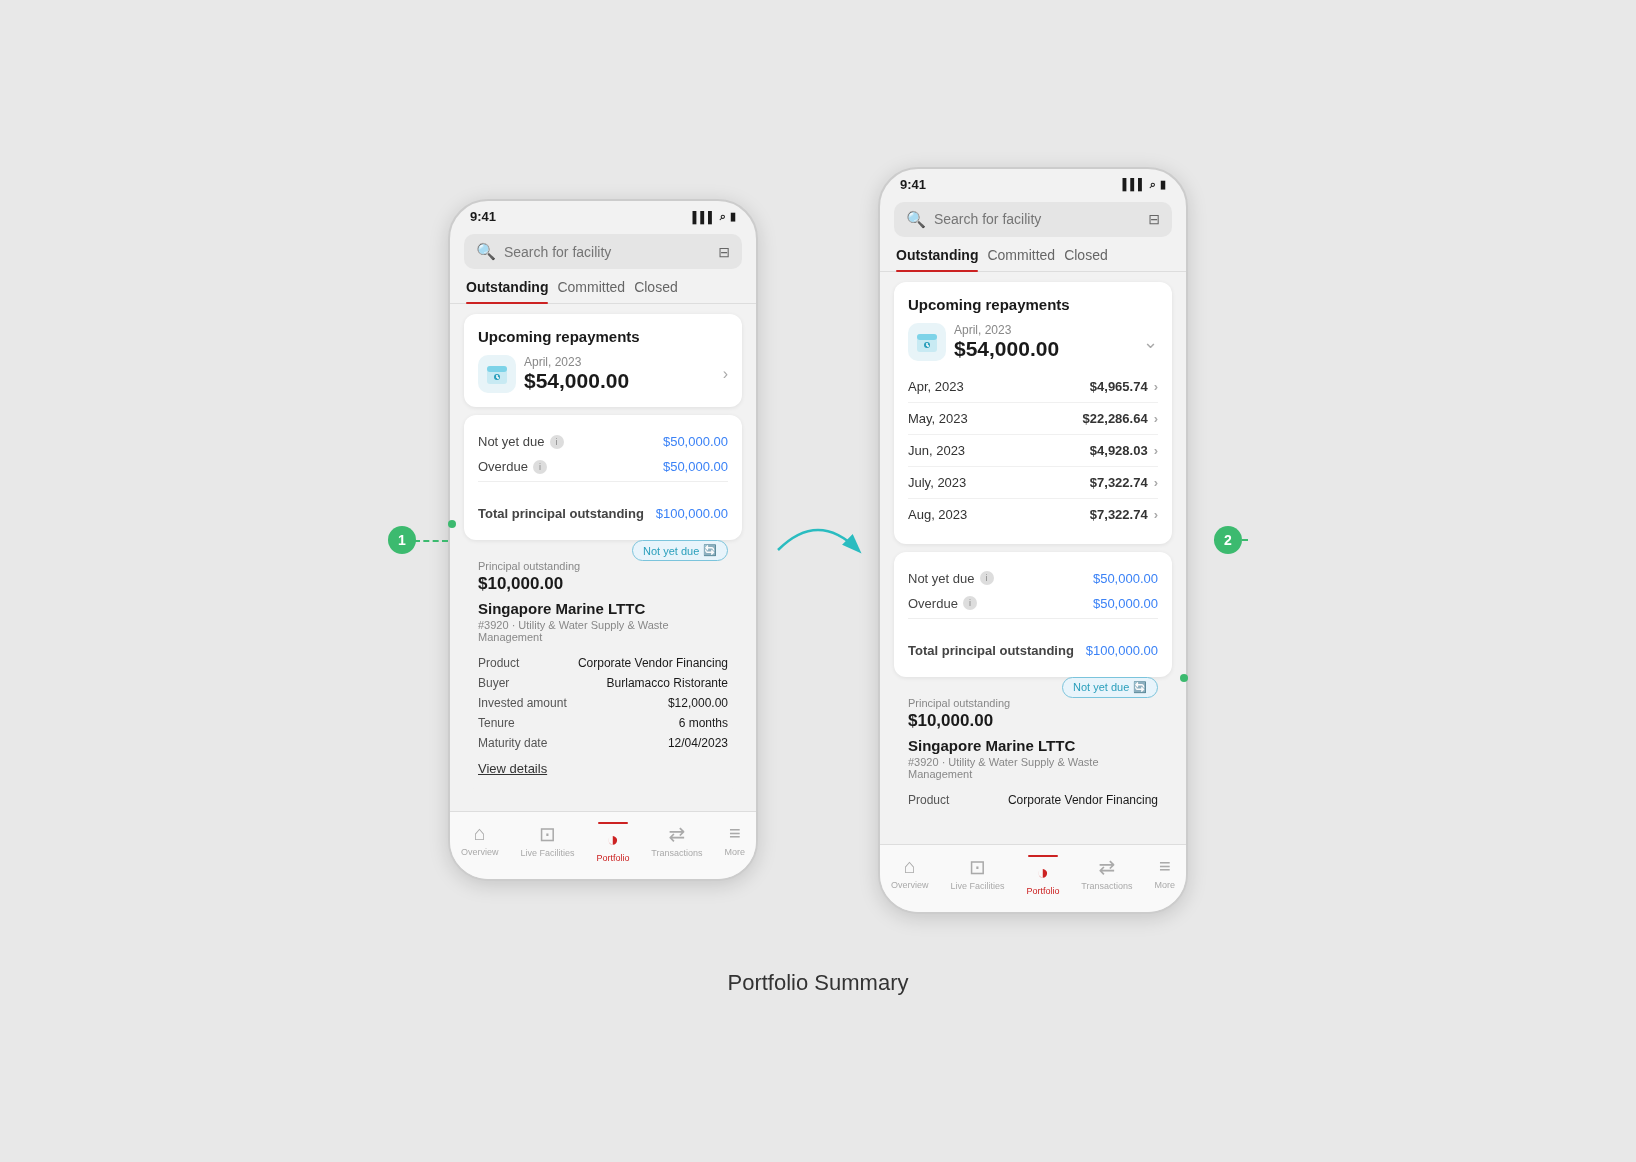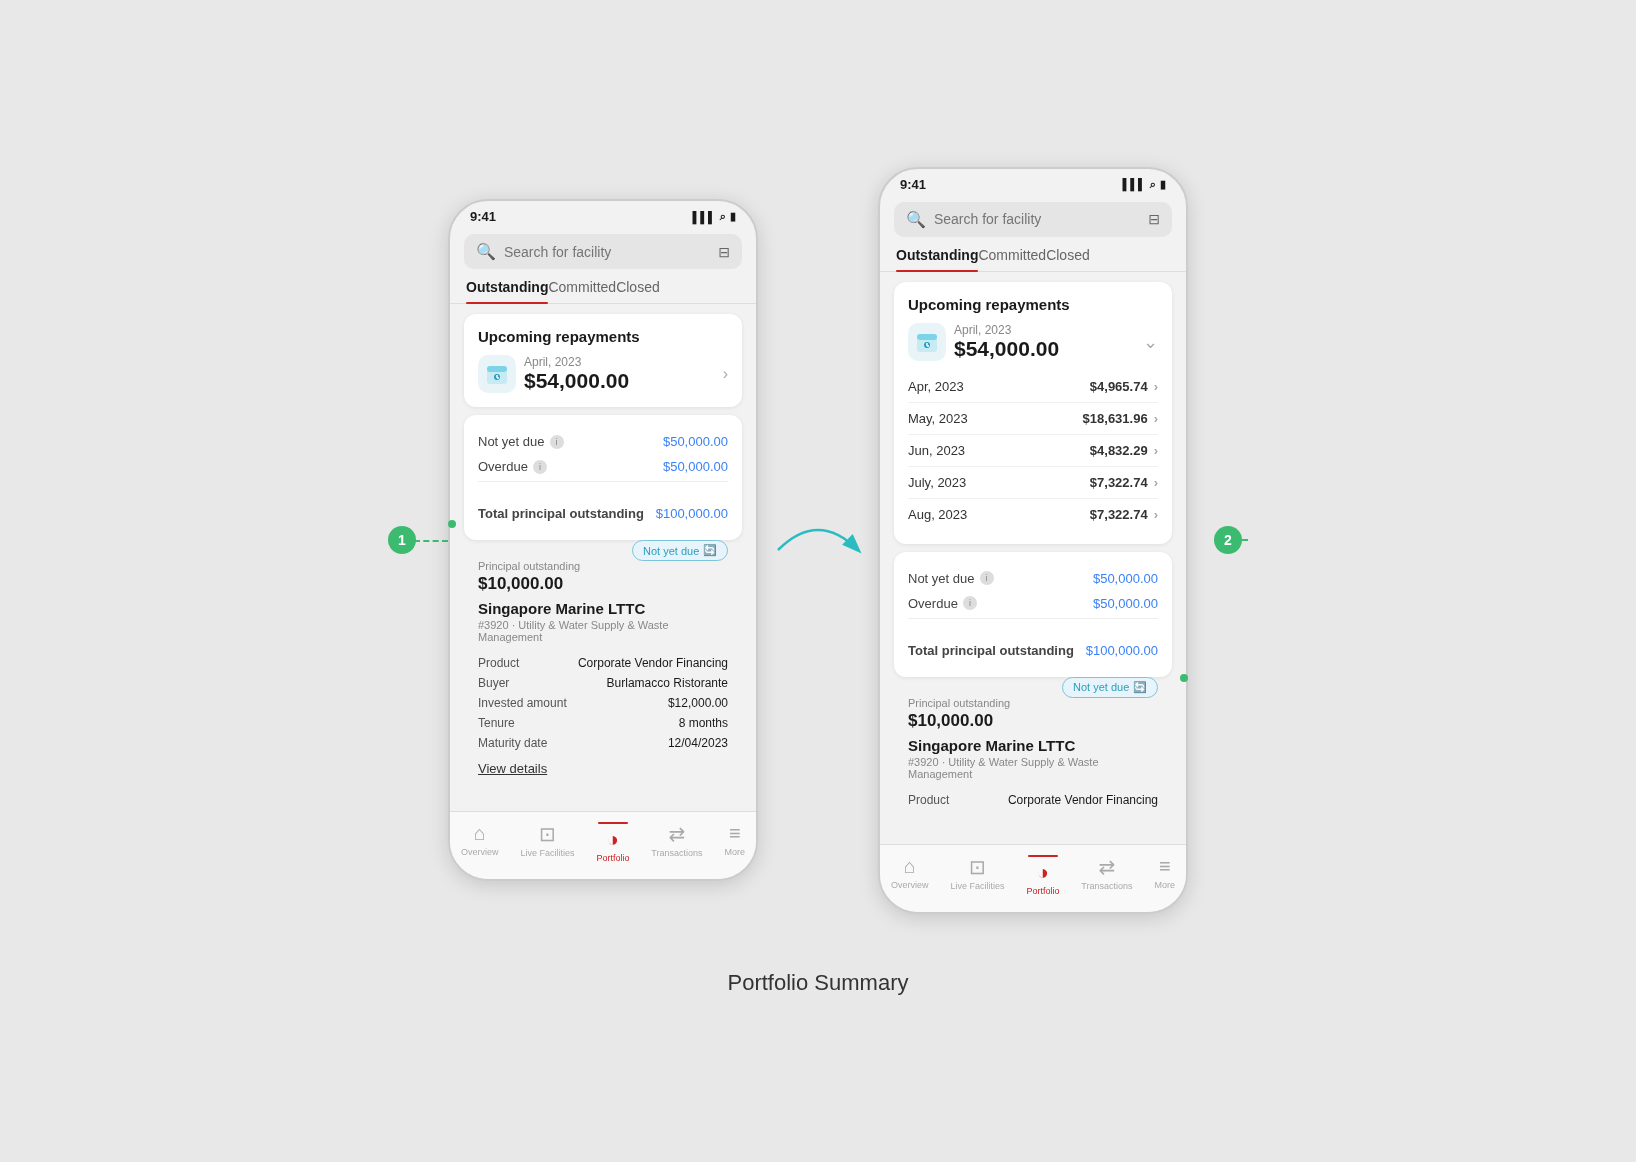--- a/index.html
+++ b/index.html
@@ -61,21 +61,21 @@
       flex: 1;
       outline: none;
     }
     .filter-icon {
       color: #666;
       font-size: 14px;
       cursor: pointer;
     }
     .tabs-row {
       display: flex;
-      gap: 0;
+      gap: 9px;
       padding: 4px 16px 0;
       border-bottom: 1px solid #ddd;
     }
     .tab {
       font-size: 14px;
       padding-bottom: 8px;
       color: #666;
       cursor: pointer;
       position: relative;
     }
@@ -440,21 +440,21 @@
             <div class="detail-row">
               <span>Buyer</span>
               <span class="detail-value">Burlamacco Ristorante</span>
             </div>
             <div class="detail-row">
               <span>Invested amount</span>
               <span class="detail-value">$12,000.00</span>
             </div>
             <div class="detail-row">
               <span>Tenure</span>
-              <span class="detail-value">8 months</span>
+              <span class="detail-value">6 months</span>
             </div>
             <div class="detail-row">
               <span>Maturity date</span>
               <span class="detail-value">12/04/2023</span>
             </div>
             <div class="view-details-link">View details</div>
           </div>
         </div>
 
         <div class="bottom-nav">
@@ -551,28 +551,28 @@
               <div class="month-row">
                 <span>Apr, 2023</span>
                 <div class="month-amount">
                   <span>$4,965.74</span>
                   <span style="color:#aaa;">›</span>
                 </div>
               </div>
               <div class="month-row">
                 <span>May, 2023</span>
                 <div class="month-amount">
-                  <span>$18,631.96</span>
+                  <span>$22,286.64</span>
                   <span style="color:#aaa;">›</span>
                 </div>
               </div>
               <div class="month-row">
                 <span>Jun, 2023</span>
                 <div class="month-amount">
-                  <span>$4,832.29</span>
+                  <span>$4,928.03</span>
                   <span style="color:#aaa;">›</span>
                 </div>
               </div>
               <div class="month-row">
                 <span>July, 2023</span>
                 <div class="month-amount">
                   <span>$7,322.74</span>
                   <span style="color:#aaa;">›</span>
                 </div>
               </div>

